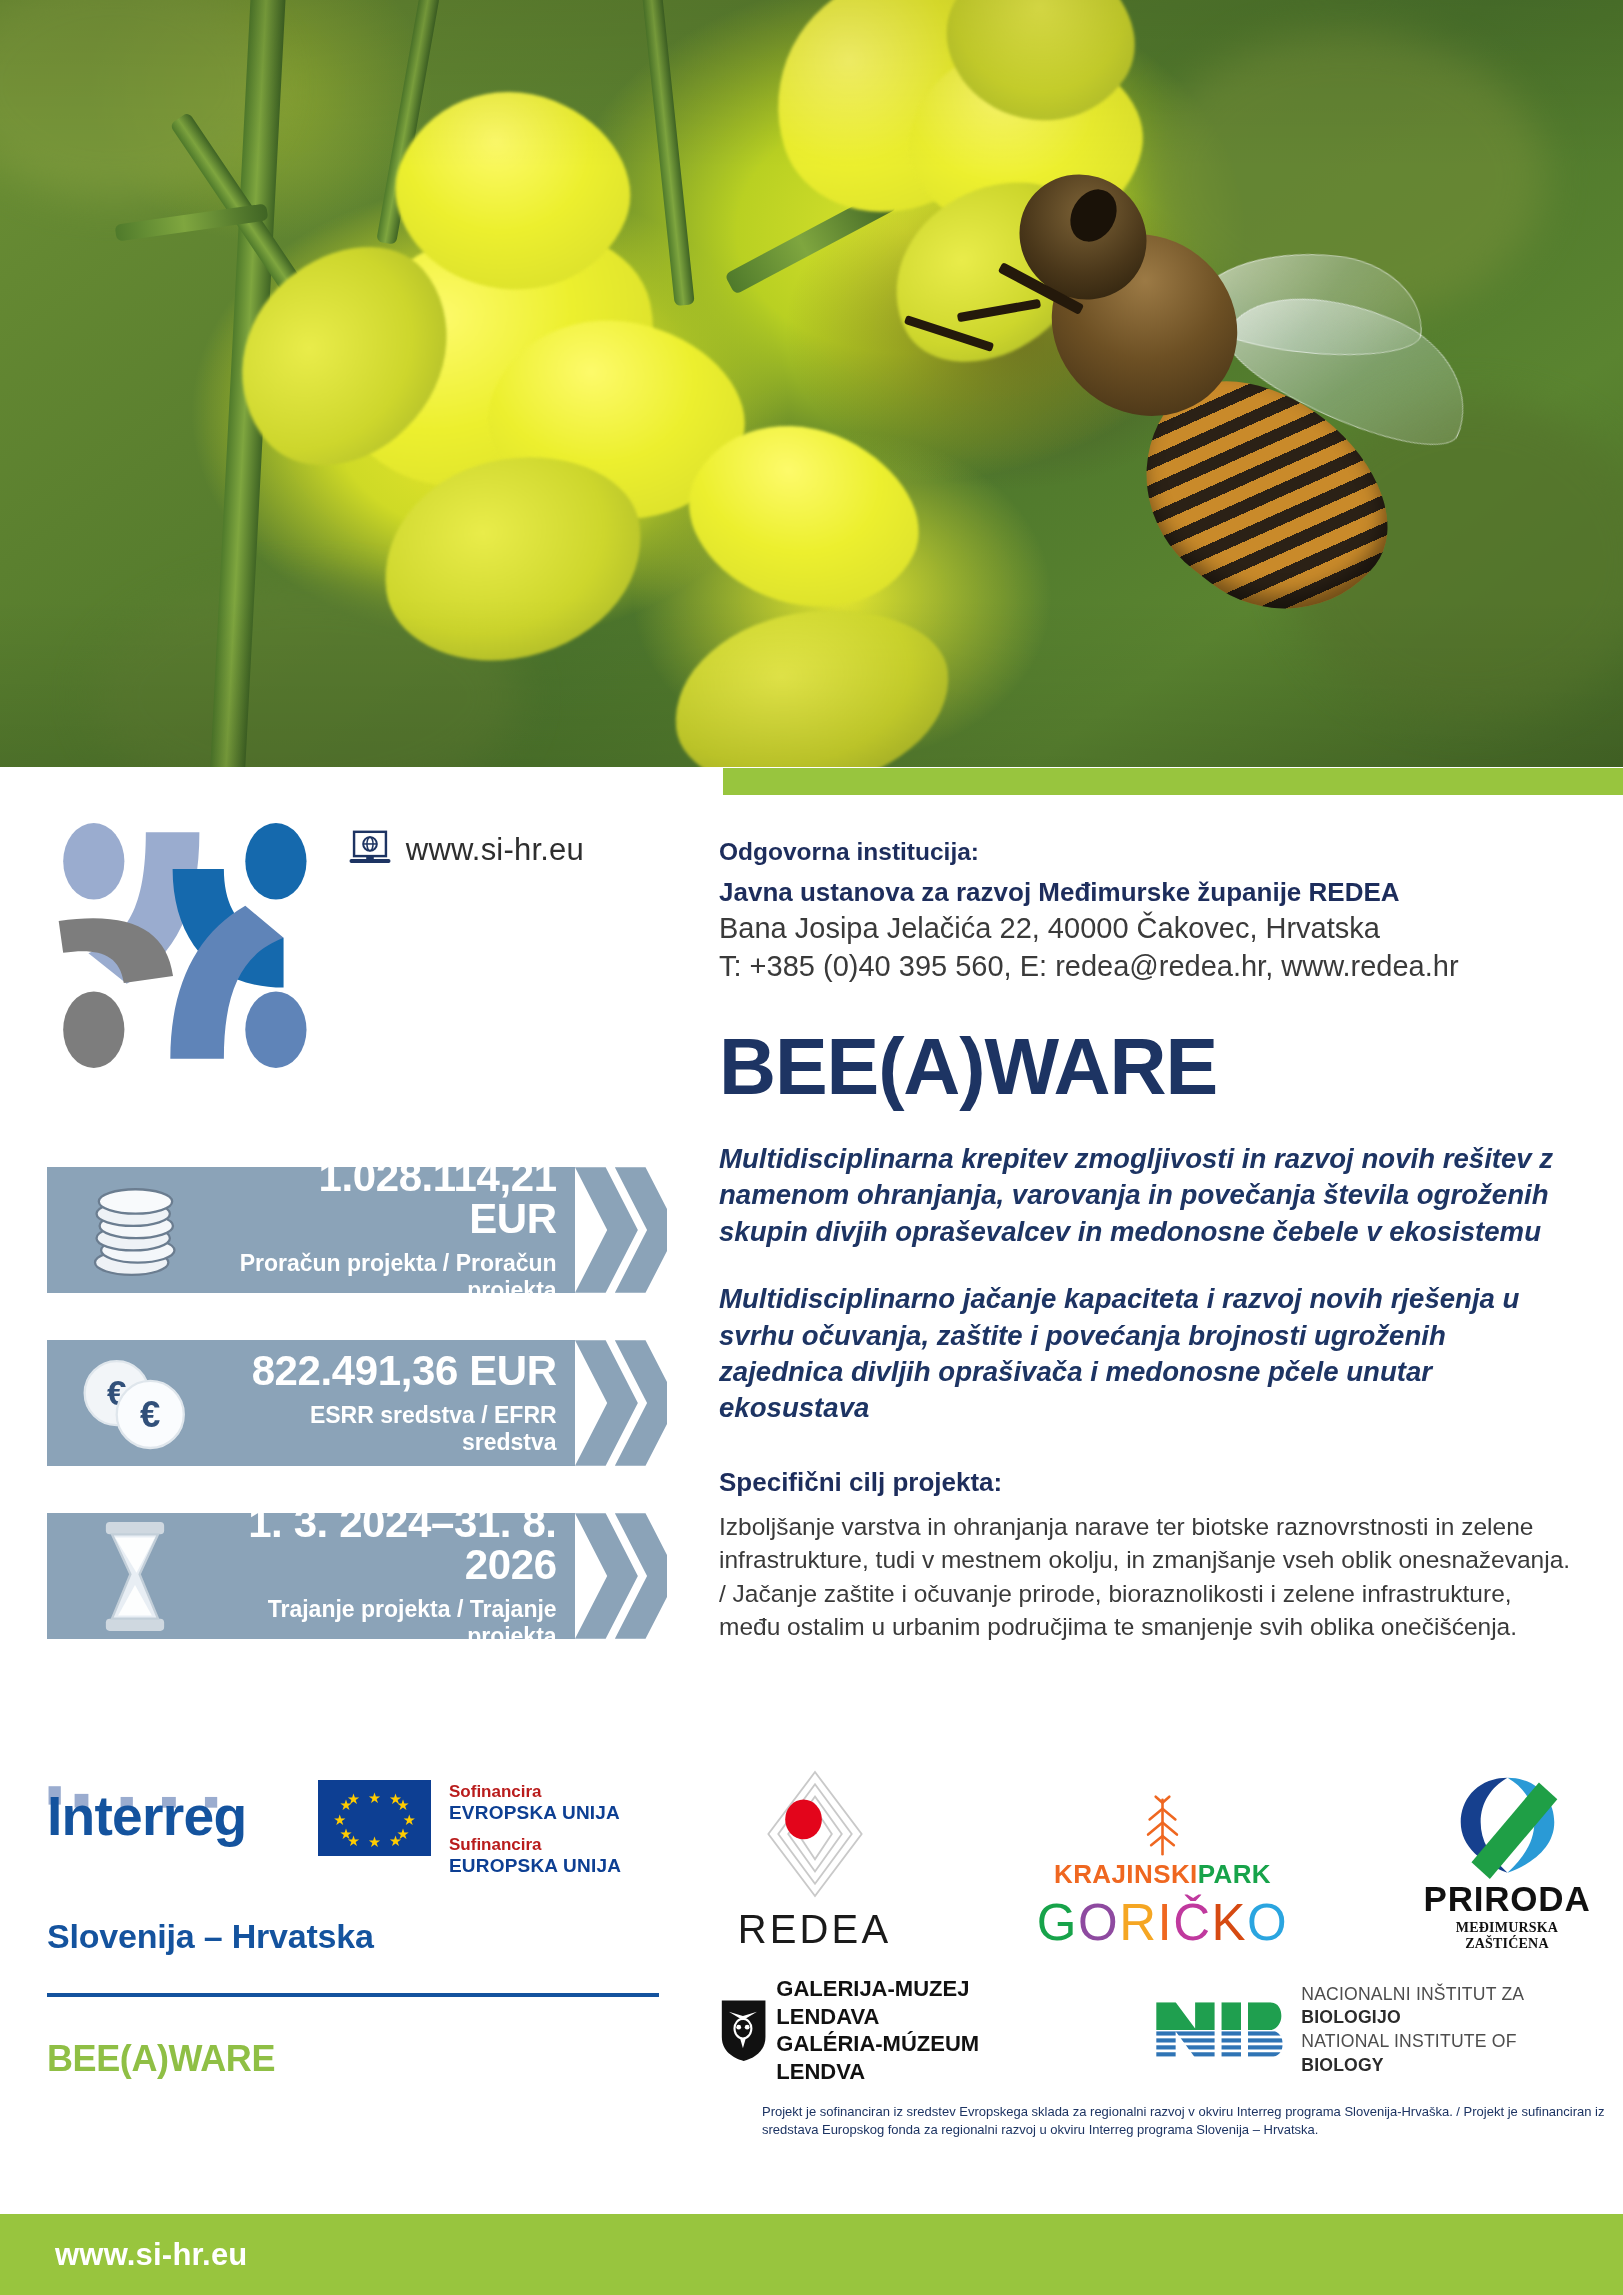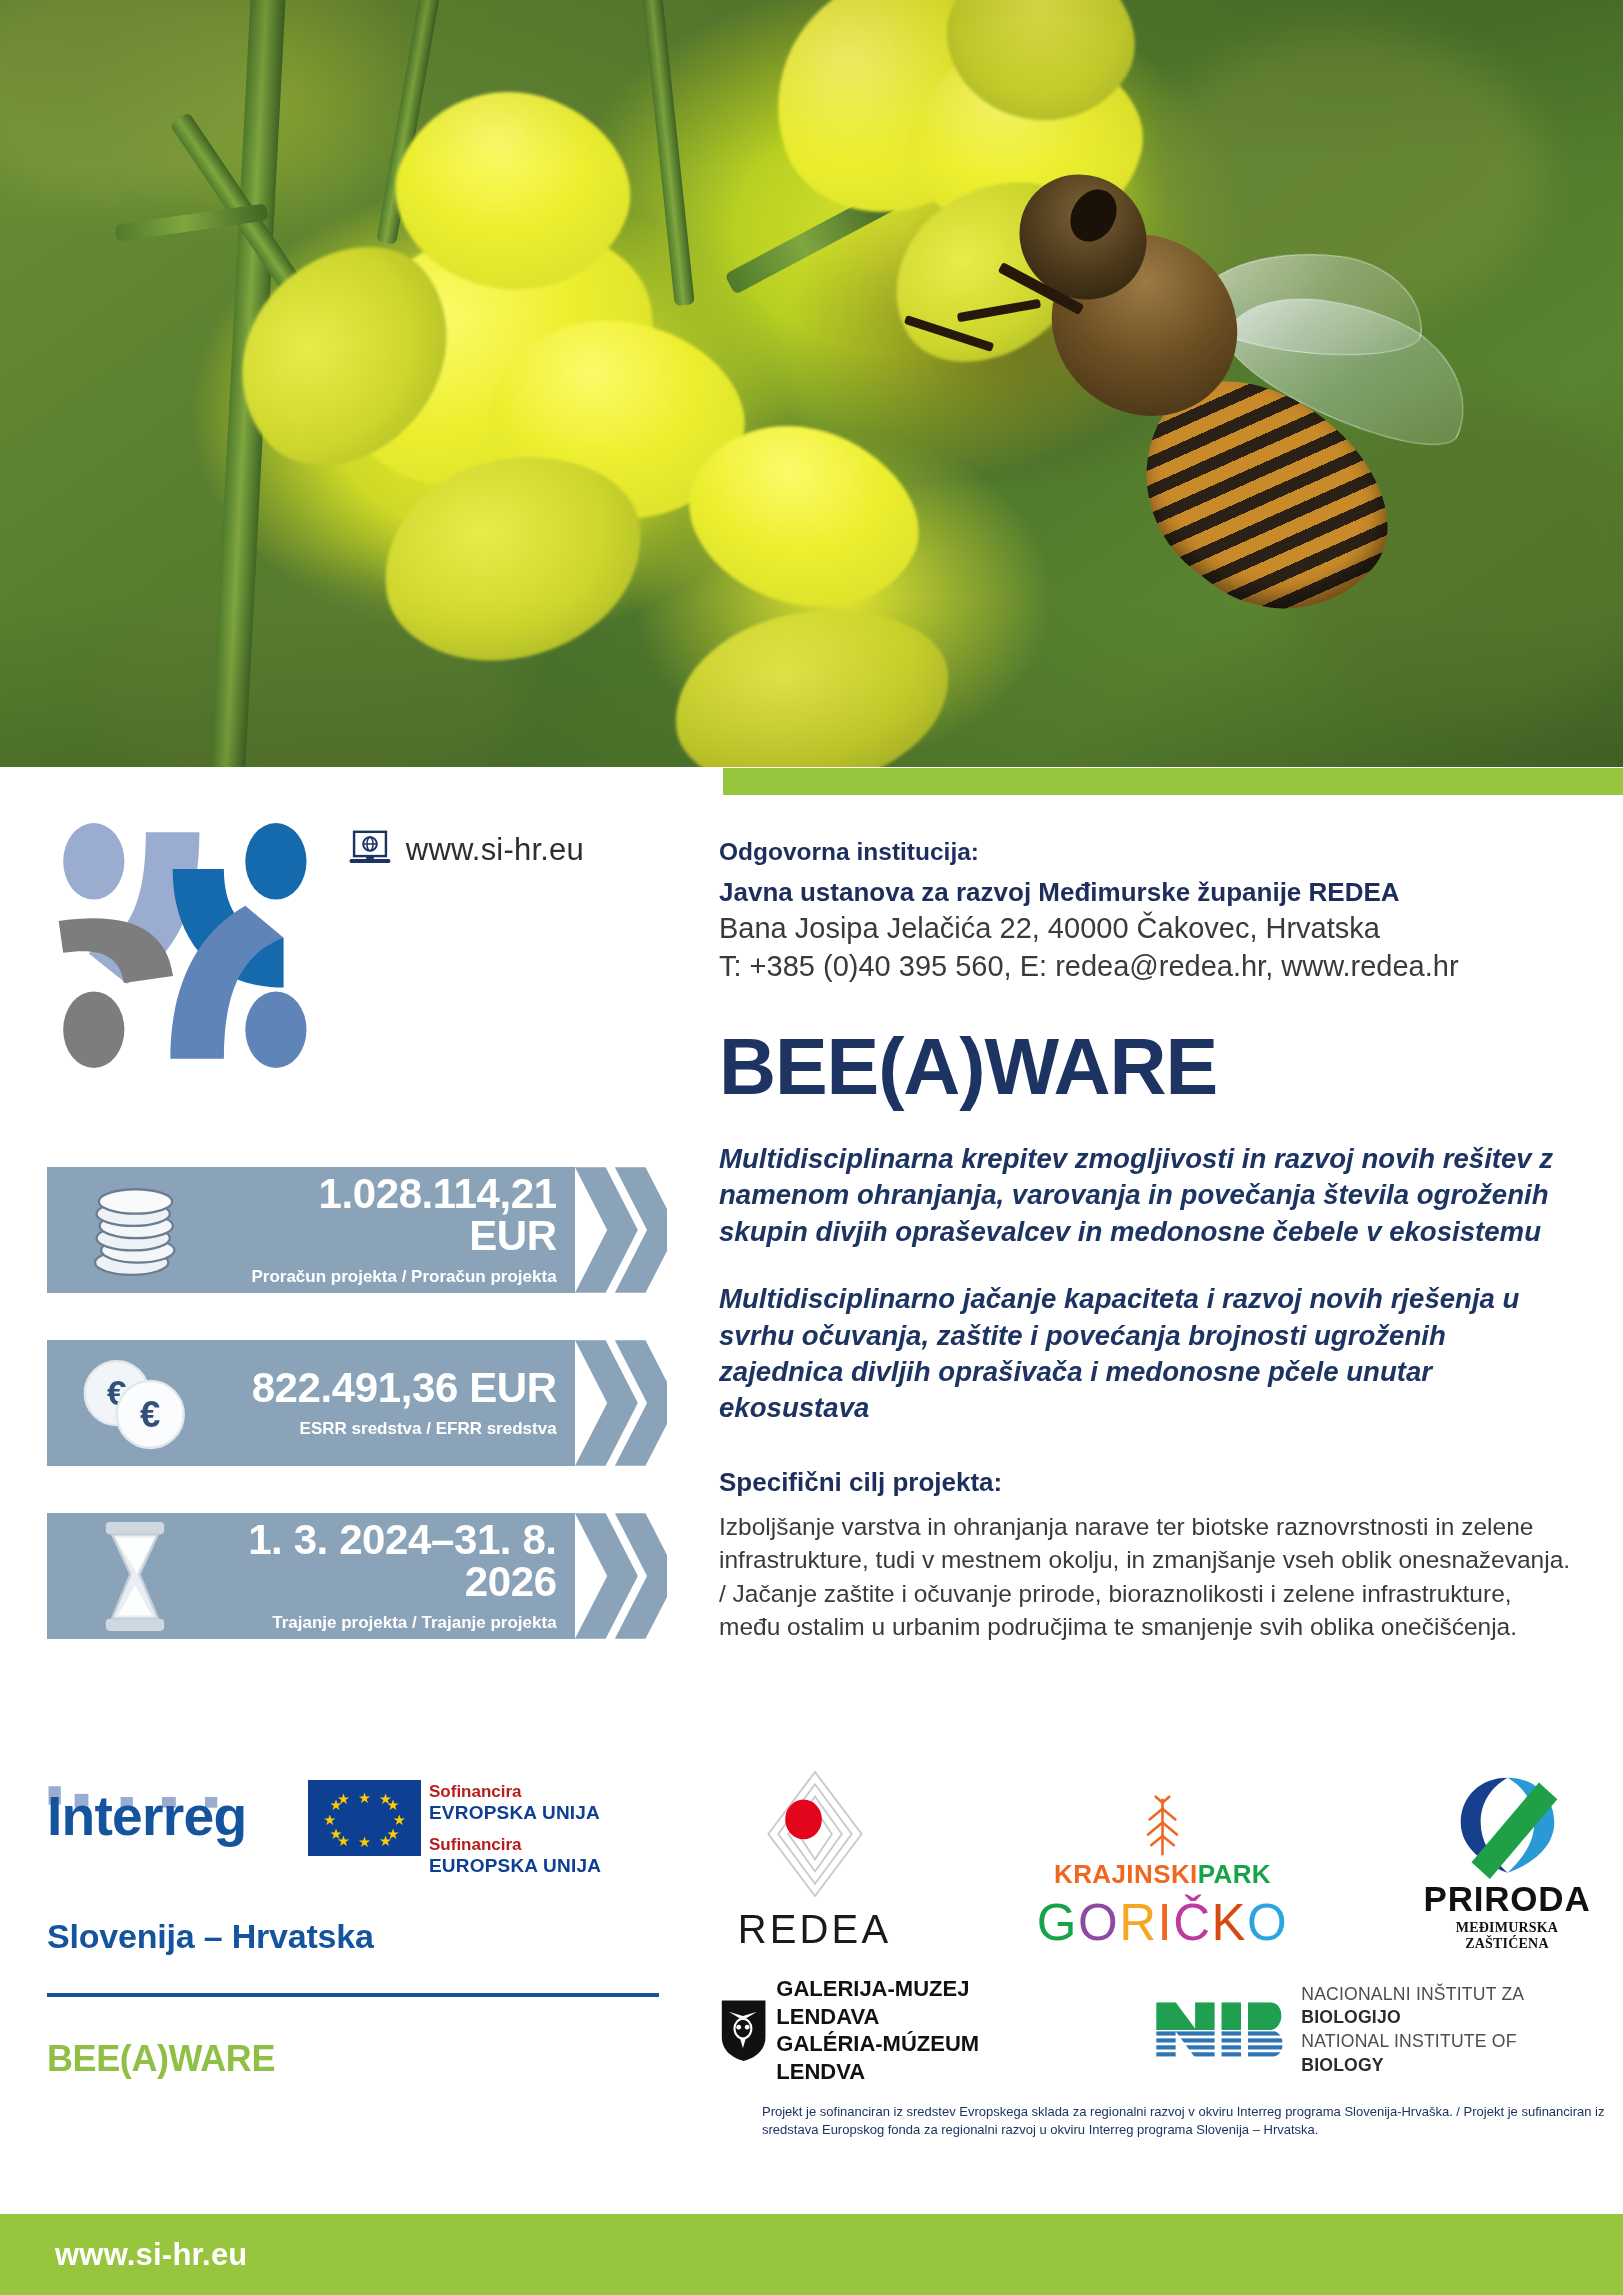--- a/index.html
+++ b/index.html
@@ -83,25 +83,25 @@
   .badges { position: absolute; left: 47px; top: 1167px; width: 612px; }
   .badge { position: relative; height: 126px; margin-bottom: 47px; text-decoration: underline; }
   .badge-body {
     position: absolute; left: 0; top: 0; width: 528px; height: 126px;
     background: #8ba3b8; display: flex; align-items: center;
   }
   .badge-arrows { position: absolute; left: 528px; top: 0; height: 126px; width: 92px; }
   .badge-icon { width: 176px; height: 126px; display: flex; align-items: center; justify-content: center; }
   .badge-text { flex: 1; text-align: right; padding-right: 18.4px; color: #ffffff; }
   .badge-value { font-size: 42px; font-weight: 700; line-height: 1.0; letter-spacing: -0.4px; }
-  .badge-label { font-size: 17px; font-weight: 700; margin-top: 10.7px; }
+  .badge-label { font-size: 23px; font-weight: 700; margin-top: 10.7px; }
 
   
   .interreg-block { position: absolute; left: 47px; top: 1780px; width: 612px; }
-  .interreg-row { display: flex; align-items: flex-start; gap: 8px; }
+  .interreg-row { display: flex; align-items: flex-start; gap: 18px; }
   .interreg-word { position: relative; width: 253px; height: 69px; }
   .eu-flag { width: 113px; height: 76px; background: #0d3f93; position: relative; flex: none; }
   .eu-star { position: absolute; color: #ffcc00; font-size: 14.5px; line-height: 1; }
   .eu-texts { padding-top: 1.5px; }
   .eu-texts .sm { font-size: 17px; color: #b91c1c; font-weight: 700; line-height: 1.18; }
   .eu-texts .lg { font-size: 19px; color: #0d3f93; font-weight: 700; line-height: 1.18; letter-spacing: 0.2px; }
   .eu-texts .gap { height: 10.7px; }
   .prog-name { font-size: 34px; font-weight: 700; color: #14539e; margin-top: 40px; letter-spacing: -0.2px; }
   .rule { height: 3.8px; background: #14539e; width: 612px; margin-top: 37px; }
   .proj-acronym { font-size: 36px; font-weight: 700; color: #8fbf45; margin-top: 41px; letter-spacing: -0.4px; }

